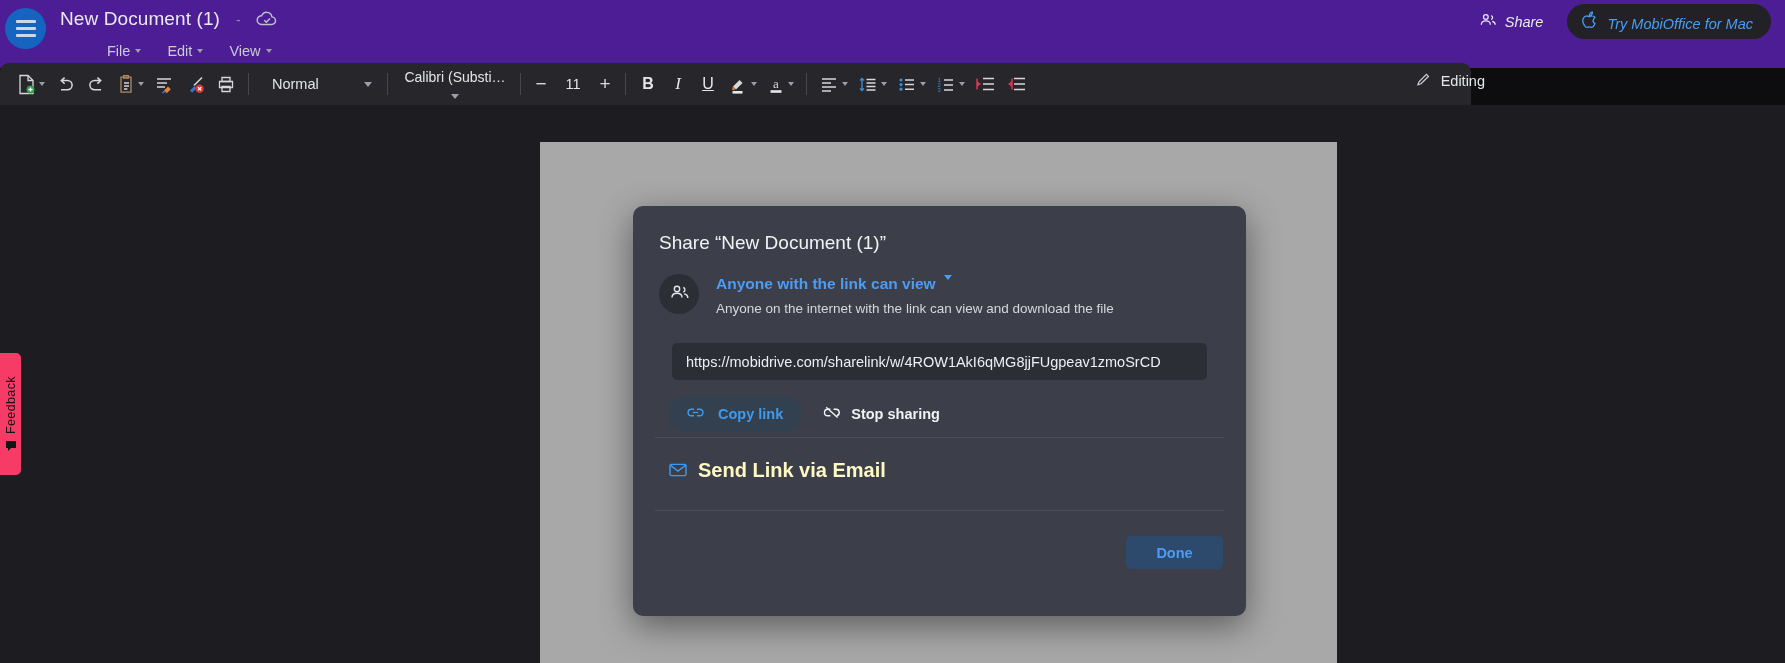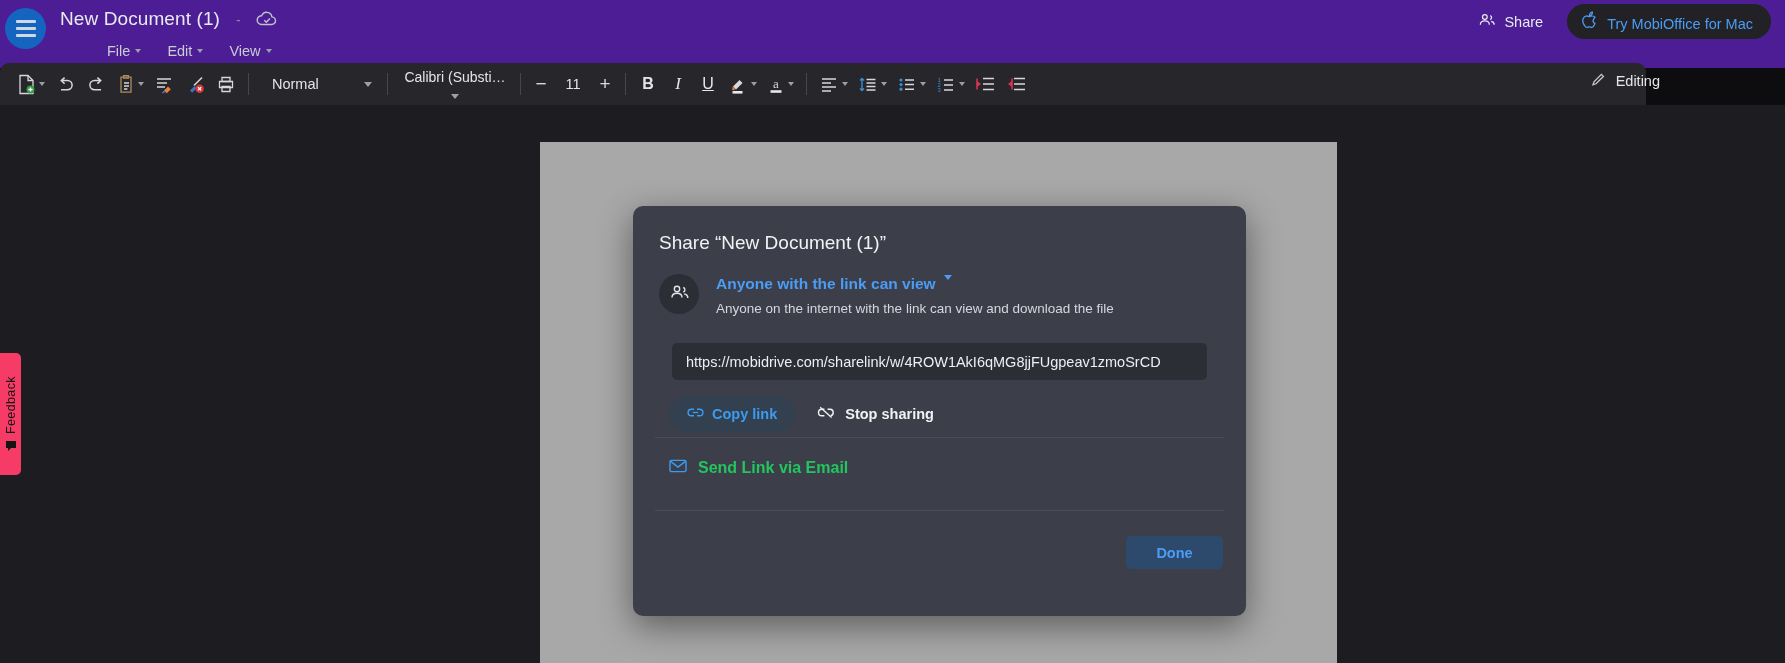--- a/index.html
+++ b/index.html
@@ -42,33 +42,33 @@
     display: flex; align-items: center; gap: 5px;
     font-size: 14.5px; color: #c9ccd1; padding: 3px 8px; border-radius: 4px;
   }
   .caret {
     width: 0; height: 0; border-left: 4px solid transparent;
     border-right: 4px solid transparent; border-top: 5px solid #9aa0a6;
     display: inline-block;
   }
   .caret.small { border-left-width: 3.5px; border-right-width: 3.5px; border-top-width: 4.5px; }
 
-  .topbar-right { position: absolute; right: 14px; top: 4px; display: flex; align-items: center; gap: 16px; }
+  .topbar-right { position: absolute; right: 14px; top: 4px; display: flex; align-items: center; gap: 16px; font-style: italic; }
   .share-btn { display: flex; align-items: center; gap: 8px; font-size: 14.5px; color: #e8eaed; padding: 5px 8px; border-radius: 5px; }
   .share-btn svg { width: 18px; height: 18px; }
   .mobi-pill {
     display: flex; align-items: flex-end; gap: 9px;
     background: #222226; border-radius: 18px; padding: 7px 18px 7px 15px;
     font-size: 14.5px; color: #4b9cf5;
   }
   .mobi-pill svg { width: 16px; height: 18px; }
 
   
   .toolbar {
-    position: absolute; left: 0; top: 63px; width: 1646px; height: 42px;
+    position: absolute; left: 0; top: 63px; width: 1471px; height: 42px;
     background: #26262b; border-top-left-radius: 9px; border-top-right-radius: 9px;
     display: flex; align-items: center; padding-left: 12px;
   }
   .tb-btn {
     height: 32px; min-width: 30px; display: flex; align-items: center;
     justify-content: center; gap: 3px; padding: 0 5px; border-radius: 4px;
     color: #d6d8dc;
   }
   .tb-btn svg { display: block; }
   .tb-sep { width: 1px; height: 22px; background: #46464d; margin: 0 7px; }
@@ -150,39 +150,39 @@
     position: absolute; left: 39px; top: 137px; width: 535px; height: 37px;
     background: #2c2e35; border-radius: 5px; display: flex; align-items: center;
     padding: 0 14px; overflow: hidden;
   }
   .url-field .url-text {
     font-size: 14.5px; color: #eceef1; white-space: nowrap;
   }
 
   .action-row { position: absolute; left: 36px; top: 189px; display: flex; align-items: center; gap: 12px; }
   .copy-pill {
-    display: flex; align-items: center; gap: 8px;
+    display: flex; align-items: center; gap: 14px;
     background: #33404f; border-radius: 17px; padding: 8px 18px;
     font-size: 14.5px; font-weight: bold; color: #3c9bf0;
   }
   .copy-pill svg { width: 17px; height: 17px; }
   .stop-share {
     display: flex; align-items: center; gap: 10px; padding: 8px 10px;
     font-size: 14.5px; font-weight: bold; color: #f1f2f4;
   }
   .stop-share svg { width: 18px; height: 18px; }
 
   .divider { position: absolute; left: 22px; width: 569px; height: 1px; background: #4b4e58; }
   .divider.top { top: 231px; }
   .divider.bottom { top: 304px; }
 
   .email-row {
     position: absolute; left: 36px; top: 253px;
     display: flex; align-items: center; gap: 11px;
-    font-size: 16px; font-weight: bold; color: #22c55e; justify-content: flex-end;
+    font-size: 20px; font-weight: bold; color: #fef9c3; justify-content: flex-end;
   }
   .email-row svg { width: 18px; height: 14px; }
 
   .done-btn {
     position: absolute; right: 23px; top: 330px; width: 97px; height: 33px;
     background: #2d4a6d; border-radius: 5px; border: none;
     display: flex; align-items: center; justify-content: center;
     font-family: "Liberation Sans", sans-serif;
     font-size: 14.5px; font-weight: bold; color: #4b9cf5;
   }

